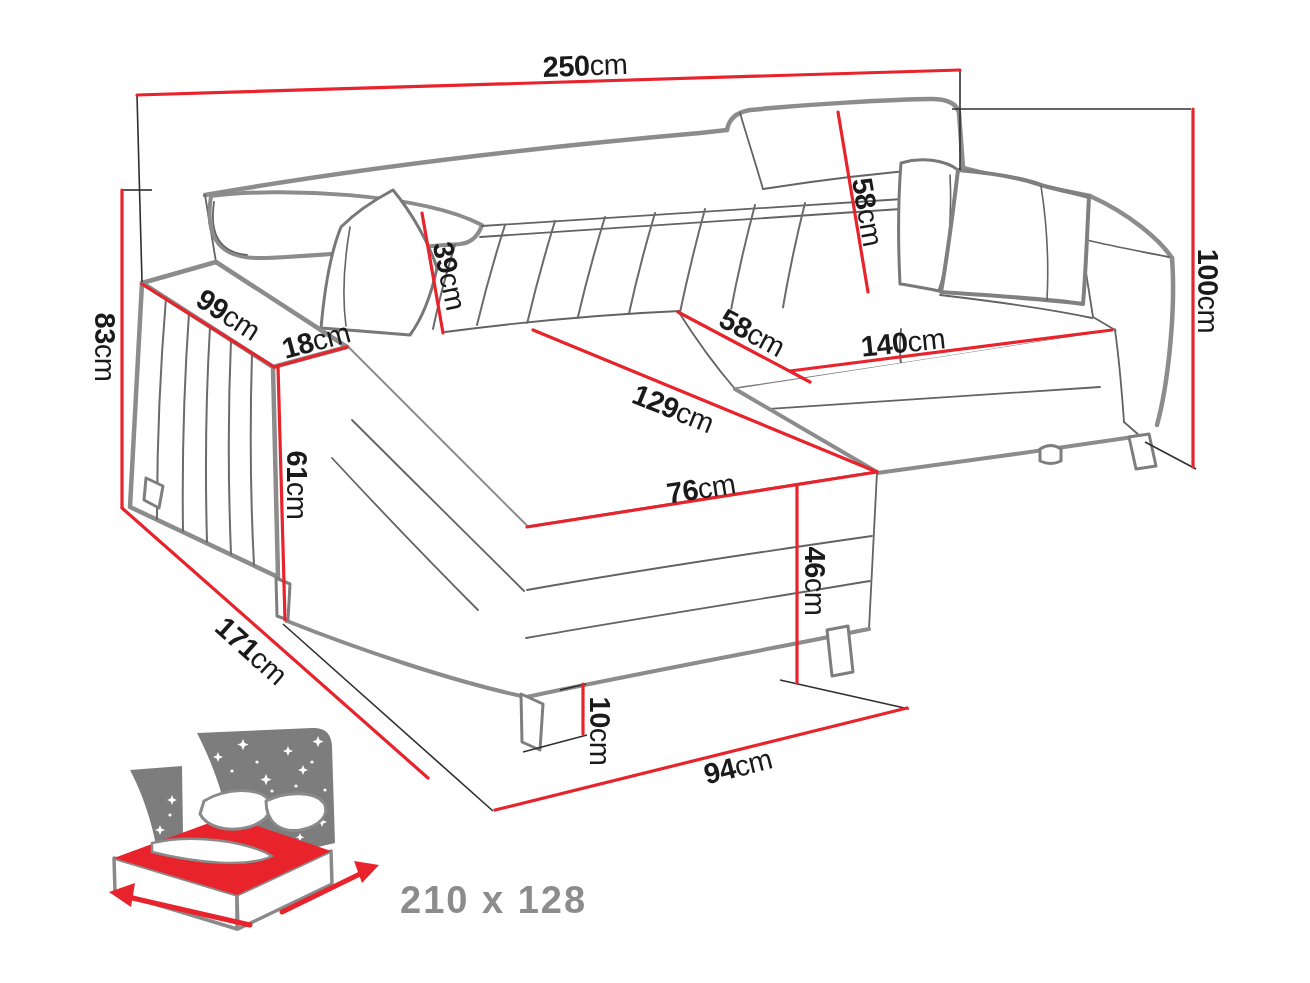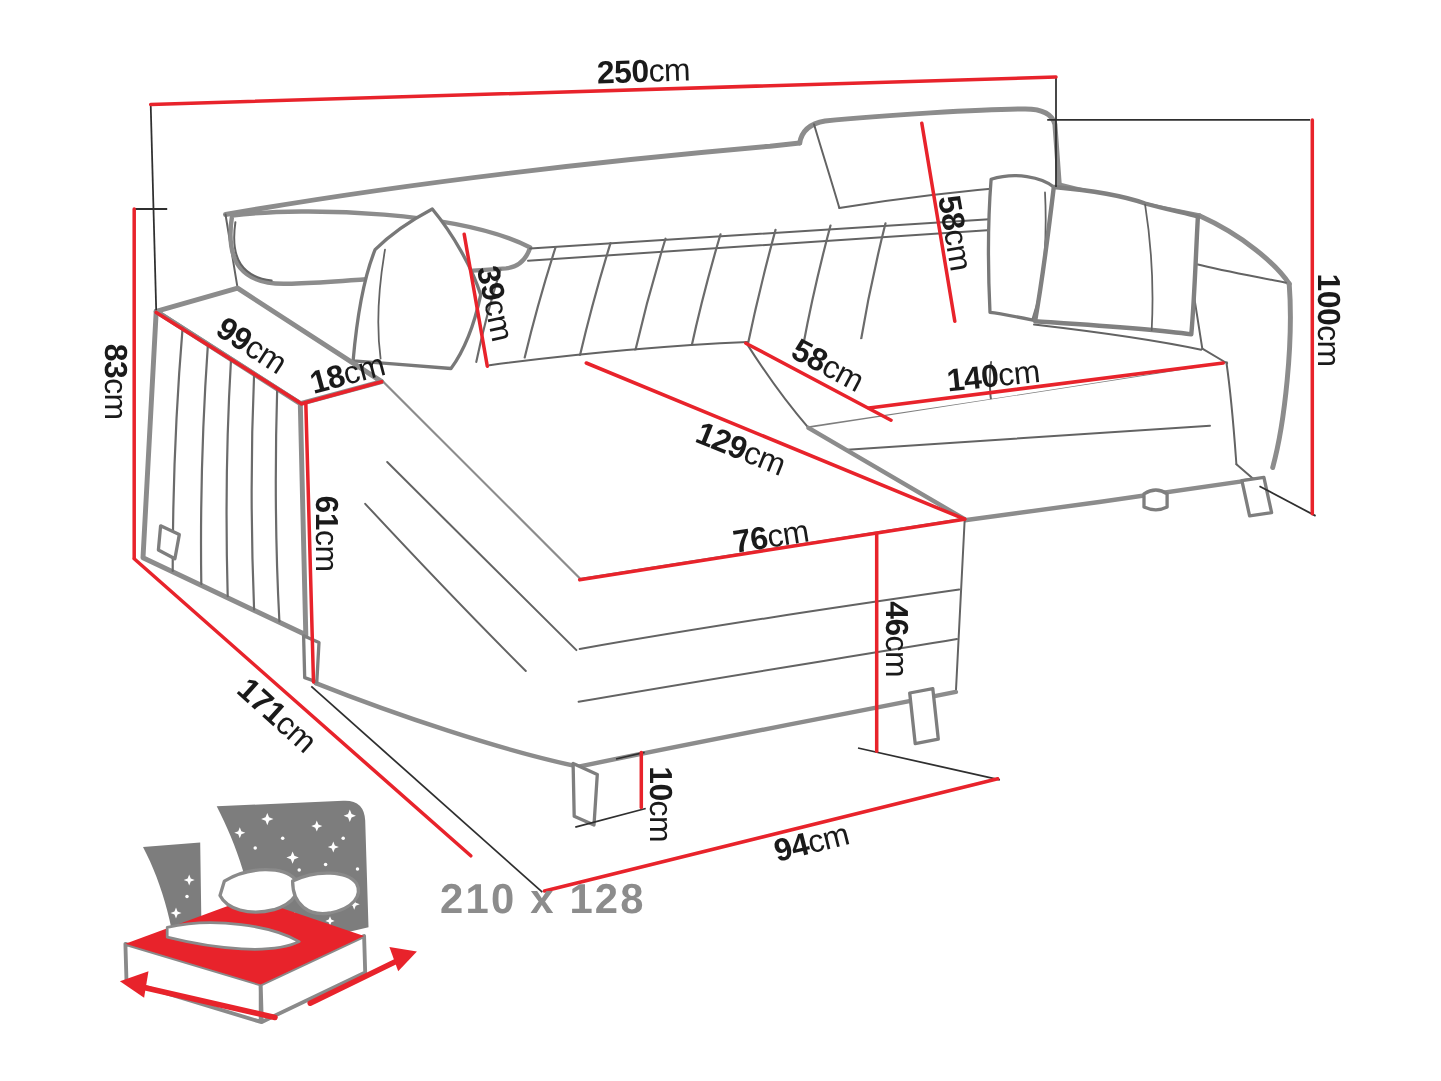--- a/index.html
+++ b/index.html
@@ -240,15 +240,15 @@
 <div class="dim-label" style="left:251px;top:651px;--r:42deg">
   <span class="v">171</span><span class="u">cm</span>
 </div>
 <div class="dim-label" style="left:599px;top:731px;--r:90deg">
   <span class="v">10</span><span class="u">cm</span>
 </div>
 <div class="dim-label" style="left:738px;top:767px;--r:-14deg">
   <span class="v">94</span><span class="u">cm</span>
 </div>
 
-<div class="bed-label" style="left:400px;top:818px;">210 x 128</div>
+<div class="bed-label" style="left:400px;top:900px;">210 x 128</div>
 
 </div>
 
 </body></html>

